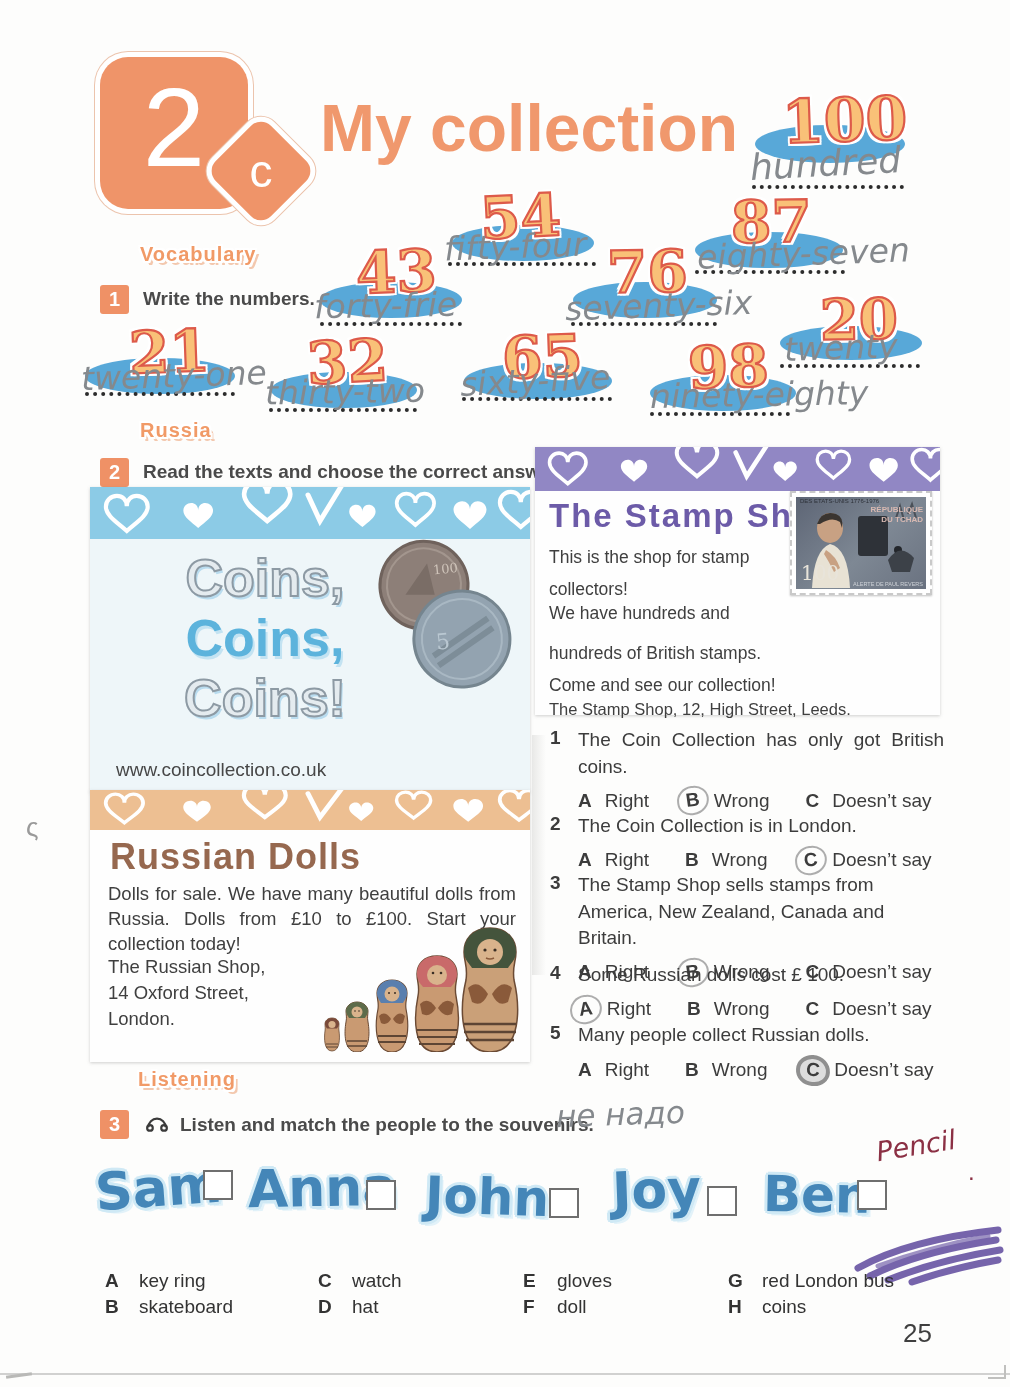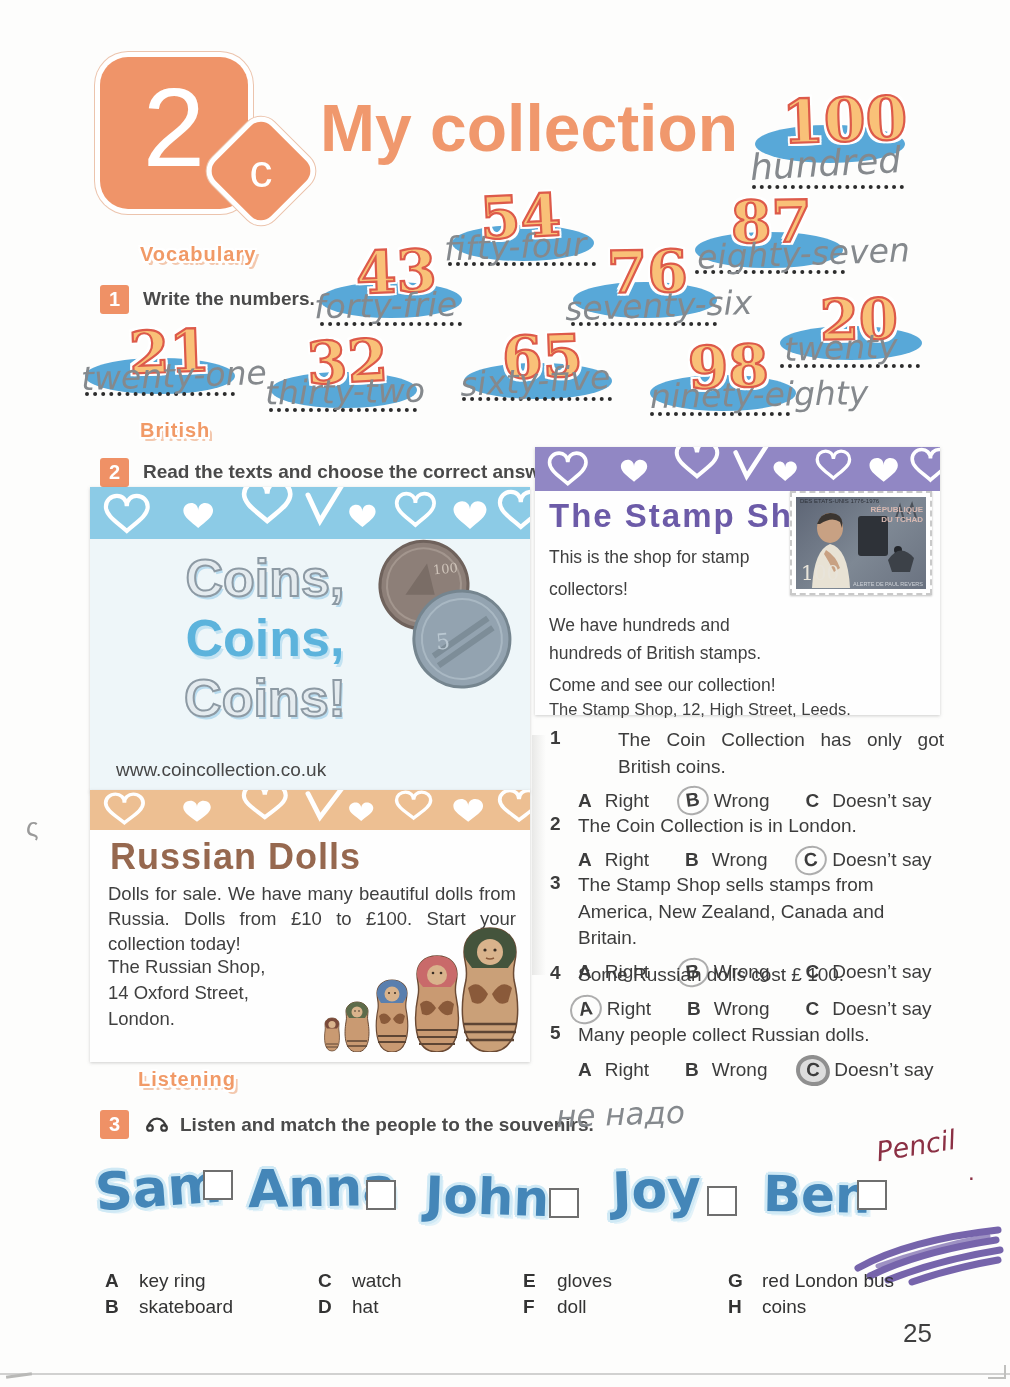--- a/index.html
+++ b/index.html
@@ -79,21 +79,21 @@
   #dolls-box { left:90px; top:790px; width:440px; height:272px; background:#fefefe; }
   #dolls-title { position:absolute; left:20px; top:46px; font-size:36px; font-weight:bold; color:#96684f; letter-spacing:1px; }
   #dolls-body { position:absolute; left:18px; top:92px; width:408px; font-size:18.5px; line-height:1.35; color:#3f3f3f; text-align:justify; }
   .addr-line { position:absolute; left:18px; font-size:18.5px; color:#3f3f3f; }
   
   .q { position:absolute; left:550px; width:394px; color:#3c3c3c; }
   .q-row { display:flex; }
   .q-num { width:28px; font-weight:bold; font-size:19px; }
   .q-body { flex:1; }
   .q-text { font-size:19px; line-height:1.4; }
-  .just { text-align:justify;margin-left:40px; }
+  .just { text-align:justify; }
   .opts { margin-top:9px; font-size:19px; display:flex; align-items:center; }
   .opt { margin-right:0; display:flex; align-items:center; }
   .opt-letter { font-weight:bold; margin-right:13px; } .gap2 { margin-right:36px; }
   .circ {
     border:2.5px solid #adadad; border-radius:52% 48% 55% 45%;
     padding:1px 7px 2px; margin:-3px 5px -3px -8px; transform:rotate(-8deg);
   }
   .circ-heavy {
     border:4px solid #8f8f8f; background:rgba(140,140,140,.28);
     border-radius:50% 55% 48% 52%; padding:0 6px 1px; margin:-3px 4px -3px -7px; transform:rotate(4deg);
@@ -205,21 +205,21 @@
     <div class="hand" style="left:0px; top:38px; font-size:33px; transform:rotate(-3deg);">sixty-five</div>
   </div>
 
   <div class="num-item" style="left:650px; top:333px; width:160px; height:100px;">
     <div class="ellipse" style="left:0px; top:42px; width:146px; height:36px;"></div>
     <div class="bignum" style="left:38px; top:0px; font-size:58px; transform:rotate(-2deg);">98</div>
     <div class="dotline" style="left:0px; top:79px; width:140px;"></div>
     <div class="hand" style="left:0px; top:42px; font-size:33px; transform:rotate(-1deg);">ninety-eighty</div>
   </div>
 
-  <div class="bubble-head" style="left:140px; top:419px;">British</div>
+  <div class="bubble-head" style="left:140px; top:419px;">Russia</div>
   <div class="exnum" style="left:100px; top:458px;">2</div>
   <div class="instr" style="left:143px; top:461px;">Read the texts and choose the correct answers.</div>
 
   <div class="rbox" id="coins-box">
     <div class="band" style="height:52px; background:#8ccbe6;">
       <svg width="440" height="52" viewBox="0 0 440 52" preserveAspectRatio="none">
         <use href="#hf" xlink:href="#hf" class="ho" transform="translate(14,6) scale(1.9)"></use>
         <use href="#hf" xlink:href="#hf" class="hs" transform="translate(92,14) scale(1.35)"></use>
         <use href="#hf" xlink:href="#hf" class="ho" transform="translate(152,-8) scale(2.1)"></use>
         <path class="hv" d="M218 8 L230 34 L252 -2"></path>
@@ -283,21 +283,21 @@
         <div id="stamp-country">
           <span>RÉPUBLIQUE</span><br>
           <span>DU TCHAD</span>
         </div>
         <div id="stamp-value">100</div>
         <div id="stamp-caption">ALERTE DE PAUL REVERS</div>
       </div>
     </div>
     <div class="stamp-line" style="top:100px;">This is the shop for stamp</div>
     <div class="stamp-line" style="top:132px;">collectors!</div>
-    <div class="stamp-line" style="top:168px;">We have hundreds and</div>
+    <div class="stamp-line" style="top:156px;">We have hundreds and</div>
     <div class="stamp-line" style="top:196px;">hundreds of British stamps.</div>
     <div class="stamp-line" style="top:228px;">Come and see our collection!</div>
     <div class="stamp-line" style="top:253px; font-size:16.5px;">The Stamp Shop, 12, High Street, Leeds.</div>
   </div>
 
   <div class="rbox" id="dolls-box">
     <div class="band" style="height:40px; background:#edbf92;">
       <svg width="440" height="40" viewBox="0 0 440 44" preserveAspectRatio="none">
         <use href="#hf" xlink:href="#hf" class="ho" transform="translate(14,2) scale(1.7)"></use>
         <use href="#hf" xlink:href="#hf" class="hs" transform="translate(92,10) scale(1.25)"></use>

